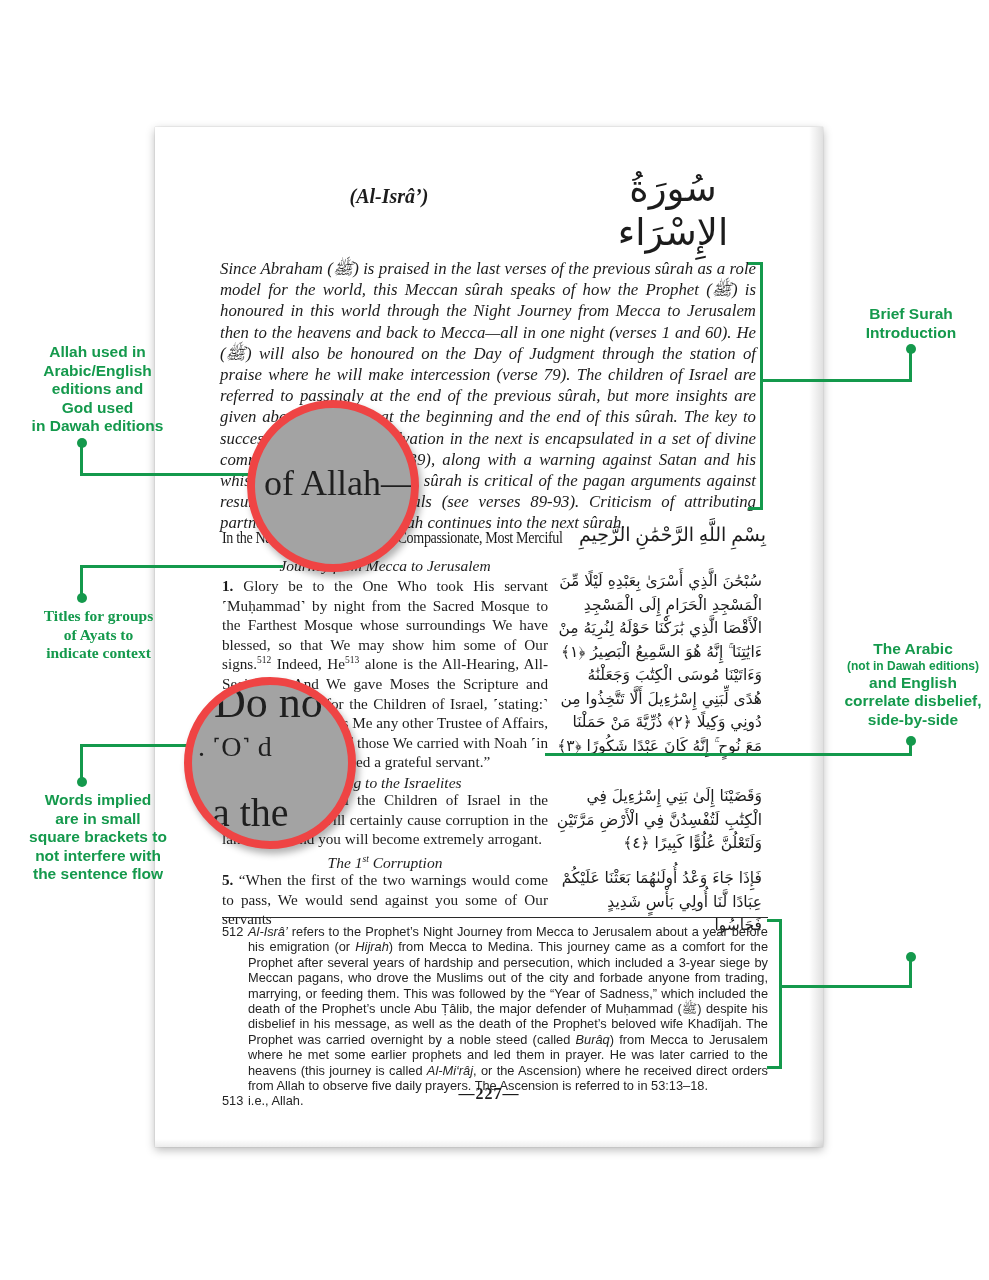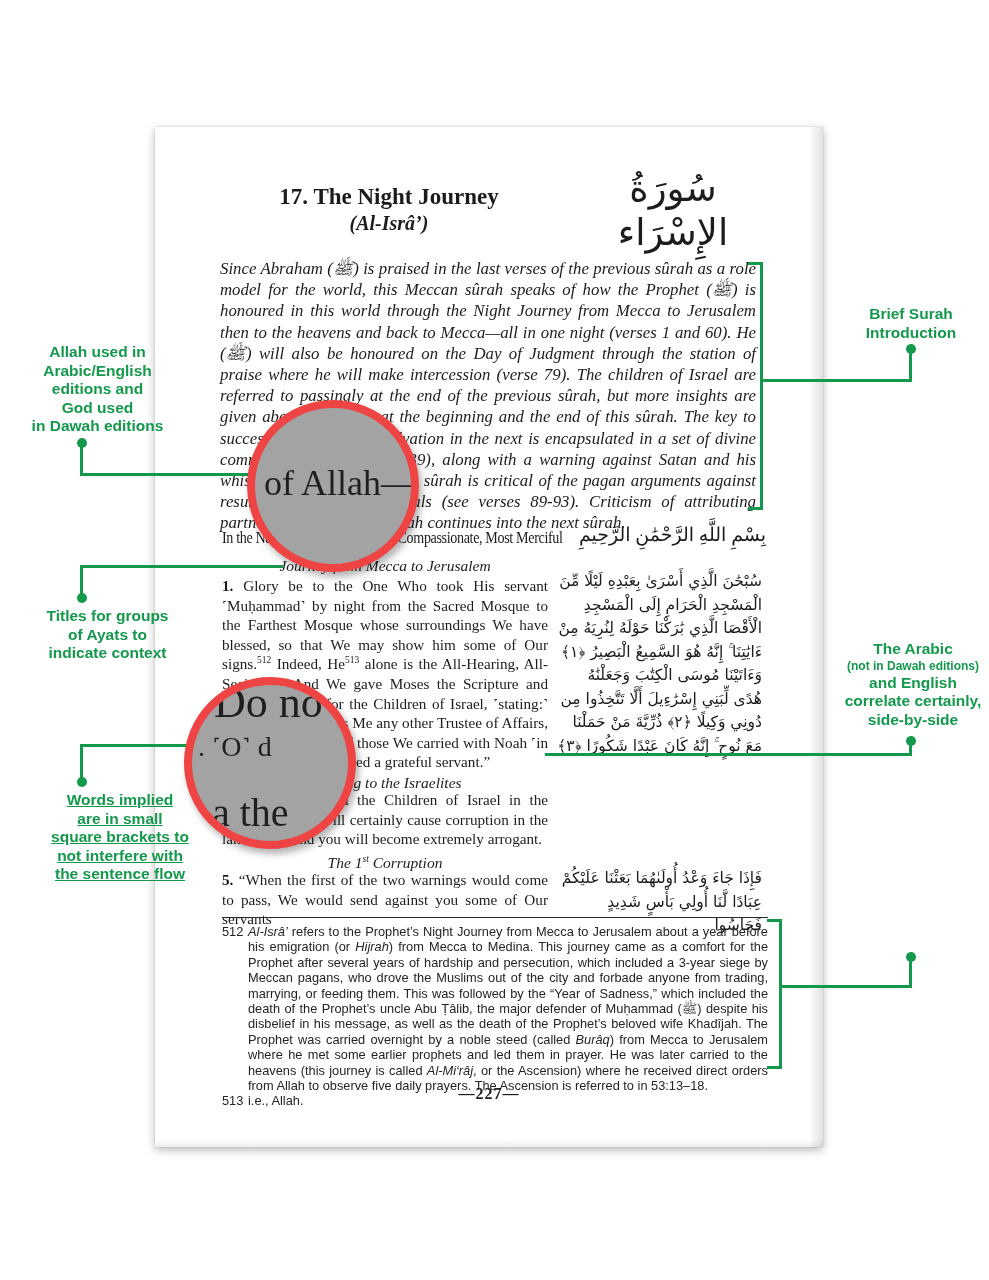--- a/index.html
+++ b/index.html
@@ -47,41 +47,41 @@
        border:8px solid #ef4444;z-index:6;box-shadow:3px 5px 7px rgba(0,0,0,0.30);overflow:hidden;text-decoration:underline;}
   .mag .mtext{position:absolute;font-family:"Liberation Serif",serif;color:#1f1f1f;white-space:nowrap;}
 </style>
 </head>
 <body>
 
 <div id="canvas">
 
   <div class="page">
     <div class="title-en abs">
-      <div>17. The Night Journey</div>
       <div class="sub">(Al-Isrâ’)</div>
     </div>
     <div class="title-ar abs">سُورَةُ الإِسْرَاء</div>
 
     <div class="intro abs">Since Abraham (ﷺ) is praised in the last verses of the previous sûrah as a role model for the world, this Meccan sûrah speaks of how the Prophet (ﷺ) is honoured in this world through the Night Journey from Mecca to Jerusalem then to the heavens and back to Mecca—all in one night (verses 1 and 60). He (ﷺ) will also be honoured on the Day of Judgment through the station of praise where he will make intercession (verse 79). The children of Israel are referred to passingly at the end of the previous sûrah, but more insights are given about them both at the beginning and the end of this sûrah. The key to success in this life and salvation in the next is encapsulated in a set of divine commandments (verses 22-39), along with a warning against Satan and his whispers (verses 61-65). The sûrah is critical of the pagan arguments against resurrection and their rituals (see verses 89-93). Criticism of attributing partners and children to Allah continues into the next sûrah.</div>
 
     <div class="basmalah-en abs">In the Name of Allah—the Most Compassionate, Most Merciful</div>
     <div class="basmalah-ar abs">بِسْمِ اللَّهِ الرَّحْمَٰنِ الرَّحِيمِ</div>
 
     <div class="sec-head abs" style="top:430px;">Journey from Mecca to Jerusalem</div>
 
     <div class="eng abs" style="top:449px;">
       <span class="vn">1.</span><span> Glory be to the One Who took His servant ˹Muḥammad˺ by night from the Sacred Mosque to the Farthest Mosque whose surroundings We have blessed, so that We may show him some of Our signs.</span><span class="fsup">512</span><span> Indeed, He</span><span class="fsup">513</span><span> alone is the All-Hearing, All-Seeing. </span><span class="vn">2.</span><span> And We gave Moses the Scripture and made it a guide for the Children of Israel, ˹stating:˺ “Do not take besides Me any other Trustee of Affairs, </span><span class="vn">3.</span><span> ˹O˺ descendants of those We carried with Noah ˹in the Ark˺! He was indeed a grateful servant.”</span>
     </div>
     <div class="ara abs" style="top:443px;">سُبْحَٰنَ الَّذِي أَسْرَىٰ بِعَبْدِهِ لَيْلًا مِّنَ الْمَسْجِدِ الْحَرَامِ إِلَى الْمَسْجِدِ الْأَقْصَا الَّذِي بَٰرَكْنَا حَوْلَهُ لِنُرِيَهُ مِنْ ءَايَٰتِنَا ۚ إِنَّهُ هُوَ السَّمِيعُ الْبَصِيرُ ﴿١﴾ وَءَاتَيْنَا مُوسَى الْكِتَٰبَ وَجَعَلْنَٰهُ هُدًى لِّبَنِي إِسْرَٰءِيلَ أَلَّا تَتَّخِذُوا مِن دُونِي وَكِيلًا ﴿٢﴾ ذُرِّيَّةَ مَنْ حَمَلْنَا مَعَ نُوحٍ ۚ إِنَّهُ كَانَ عَبْدًا شَكُورًا ﴿٣﴾</div>
 
     <div class="sec-head abs" style="top:647px;">Warning to the Israelites</div>
     <div class="eng abs" style="top:663px;">
       <span class="vn">4.</span><span> And We warned the Children of Israel in the Scripture, “You will certainly cause corruption in the land twice, and you will become extremely arrogant.</span>
     </div>
+    <div class="ara abs" style="top:658px;">وَقَضَيْنَا إِلَىٰ بَنِي إِسْرَٰءِيلَ فِي الْكِتَٰبِ لَتُفْسِدُنَّ فِي الْأَرْضِ مَرَّتَيْنِ وَلَتَعْلُنَّ عُلُوًّا كَبِيرًا ﴿٤﴾</div>
 
     <div class="sec-head abs" style="top:727px;">
       <span>The 1</span><span class="fsup">st</span><span> Corruption</span>
     </div>
     <div class="eng abs" style="top:743px;">
       <span class="vn">5.</span><span> “When the first of the two warnings would come to pass, We would send against you some of Our servants</span>
     </div>
     <div class="ara abs" style="top:740px;">فَإِذَا جَاءَ وَعْدُ أُولَىٰهُمَا بَعَثْنَا عَلَيْكُمْ عِبَادًا لَّنَا أُولِي بَأْسٍ شَدِيدٍ فَجَاسُوا</div>
 
     <div class="fn-rule abs"></div>
@@ -111,44 +111,44 @@
 
   <div class="ann" style="left:10px;top:343px;width:175px;">Allah used in
 Arabic/English
 editions and
 God used
 in Dawah editions</div>
   <div class="g-dot" style="left:77px;top:438px;"></div>
   <div class="g-line" style="left:80px;top:447px;width:3px;height:28px;"></div>
   <div class="g-line" style="left:80px;top:473px;width:172px;height:3px;"></div>
 
-  <div class="ann" style="left:20px;top:607px;width:175px;">Titles for groups
+  <div class="ann" style="left:11px;top:607px;width:175px;font-family:Liberation Serif, serif;">Titles for groups
 of Ayats to
 indicate context</div>
   <div class="g-dot" style="left:77px;top:593px;"></div>
   <div class="g-line" style="left:80px;top:567px;width:3px;height:28px;"></div>
   <div class="g-line" style="left:80px;top:565px;width:203px;height:3px;"></div>
 
-  <div class="ann" style="left:31px;top:791px;width:178px;text-decoration:underline;">Words implied
+  <div class="ann" style="left:9px;top:791px;width:178px;">Words implied
 are in small
 square brackets to
 not interfere with
 the sentence flow</div>
   <div class="g-dot" style="left:77px;top:777px;"></div>
   <div class="g-line" style="left:80px;top:746px;width:3px;height:33px;"></div>
   <div class="g-line" style="left:80px;top:744px;width:110px;height:3px;"></div>
 
   <div class="ann" style="left:831px;top:305px;width:160px;">Brief Surah
 Introduction</div>
   <div class="g-dot" style="left:906px;top:344px;"></div>
   <div class="g-line" style="left:909px;top:353px;width:3px;height:29px;"></div>
   <div class="g-line" style="left:761px;top:379px;width:151px;height:3px;"></div>
 
   <div class="ann" style="left:828px;top:640px;width:170px;"><span>The Arabic</span><span class="ann-small">(not in Dawah editions)</span><span>and English
-correlate certainly,
+correlate disbelief,
 side-by-side</span></div>
   <div class="g-dot" style="left:906px;top:736px;"></div>
   <div class="g-line" style="left:909px;top:744px;width:3px;height:12px;"></div>
   <div class="g-line" style="left:545px;top:753px;width:367px;height:3px;"></div>
 
   <div class="g-dot" style="left:906px;top:952px;"></div>
   <div class="g-line" style="left:909px;top:961px;width:3px;height:27px;"></div>
   <div class="g-line" style="left:780px;top:985px;width:132px;height:3px;"></div>
 
   <div class="mag" style="left:247px;top:400px;">

